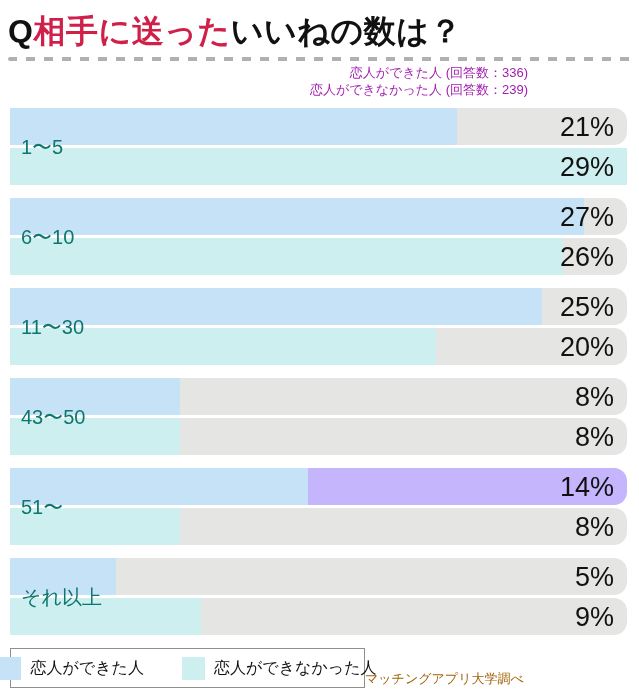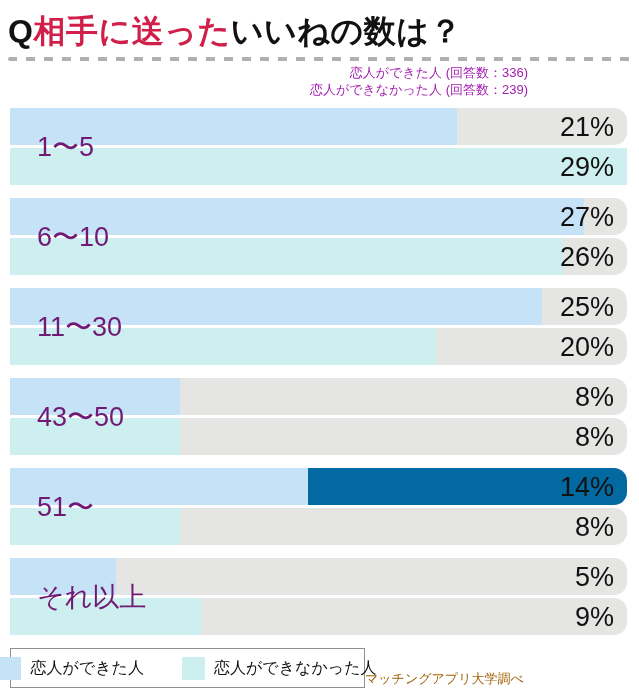--- a/index.html
+++ b/index.html
@@ -27,22 +27,22 @@
   .chart { position:absolute; top:108px; left:10px; width:617px; }
   .group { position:relative; height:77px; margin-bottom:13px; }
   .track { position:relative; height:37px; background:#e5e5e3;border-radius:13px; }
   .track.second { margin-top:3px; }
   .fill { position:absolute; left:0; top:0; bottom:0; }
   .pct {
     position:absolute; right:13px; top:50%; transform:translateY(-50%);
     font-size:27px; font-weight:500; color:#111; z-index:2; white-space:nowrap;
   }
   .cat {
-    position:absolute; left:27px; top:50%; transform:translateY(-50%);
-    font-size:27px; color:#701a75; z-index:3; white-space:nowrap;
+    position:absolute; left:11px; top:50%; transform:translateY(-50%);
+    font-size:20px; color:#0f766e; z-index:3; white-space:nowrap;
   }
 
   .bottom {
     position:absolute; top:648px; left:10px; right:21px;
     display:flex; justify-content:space-between; align-items:flex-end;
   }
   .legend {
     width:355px; height:40px; box-sizing:border-box;
     border:1px solid #8f8f8f; background:#fff;
     display:flex; align-items:center; justify-content:center; gap:38px;
@@ -109,21 +109,21 @@
       <span class="pct">8%</span>
     </div>
     <div class="track second" style="background: rgb(229, 229, 227);">
       <div class="fill" style="width: 27.59%; background: rgb(205, 239, 240);"></div>
       <span class="pct">8%</span>
     </div>
     <div class="cat">43〜50</div>
   </div>
 
   <div class="group">
-    <div class="track" style="background: #0369a1;">
+    <div class="track" style="background: #c4b5fd;">
       <div class="fill" style="width: 48.28%; background: rgb(197, 226, 246);"></div>
       <span class="pct">14%</span>
     </div>
     <div class="track second" style="background: rgb(229, 229, 227);">
       <div class="fill" style="width: 27.59%; background: rgb(205, 239, 240);"></div>
       <span class="pct">8%</span>
     </div>
     <div class="cat">51〜</div>
   </div>
 

